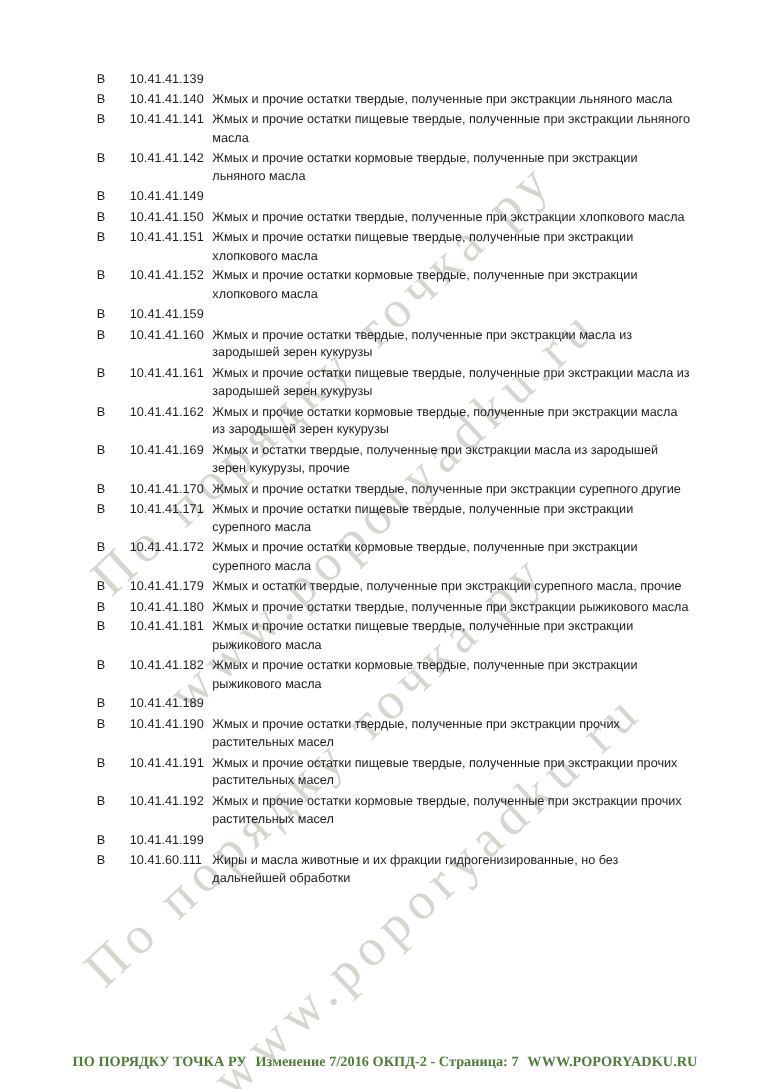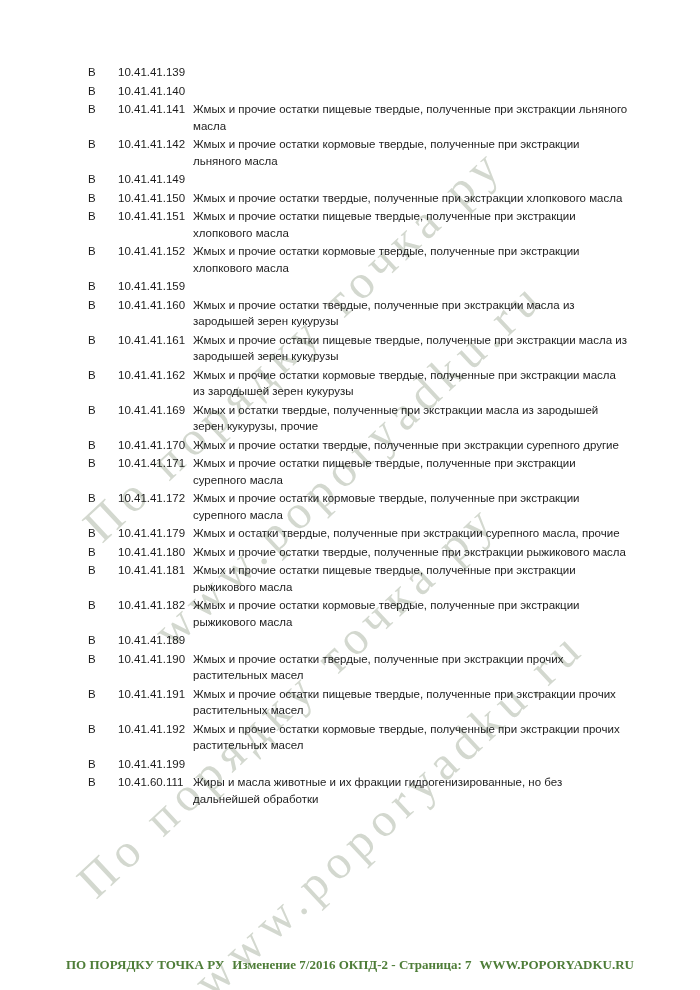--- a/index.html
+++ b/index.html
@@ -84,20 +84,21 @@
   </div>
 
   <main class="content" id="code-list">
       <div class="row">
         <span class="flag">В</span>
         <span class="code">10.41.41.139</span>
       </div>
       <div class="row">
         <span class="flag">В</span>
         <span class="code">10.41.41.140</span>
+        <span class="desc">Жмых и прочие остатки твердые, полученные при экстракции льняного масла</span>
       </div>
       <div class="row">
         <span class="flag">В</span>
         <span class="code">10.41.41.141</span>
         <span class="desc">Жмых и прочие остатки пищевые твердые, полученные при экстракции льняного масла</span>
       </div>
       <div class="row">
         <span class="flag">В</span>
         <span class="code">10.41.41.142</span>
         <span class="desc">Жмых и прочие остатки кормовые твердые, полученные при экстракции льняного масла</span>

